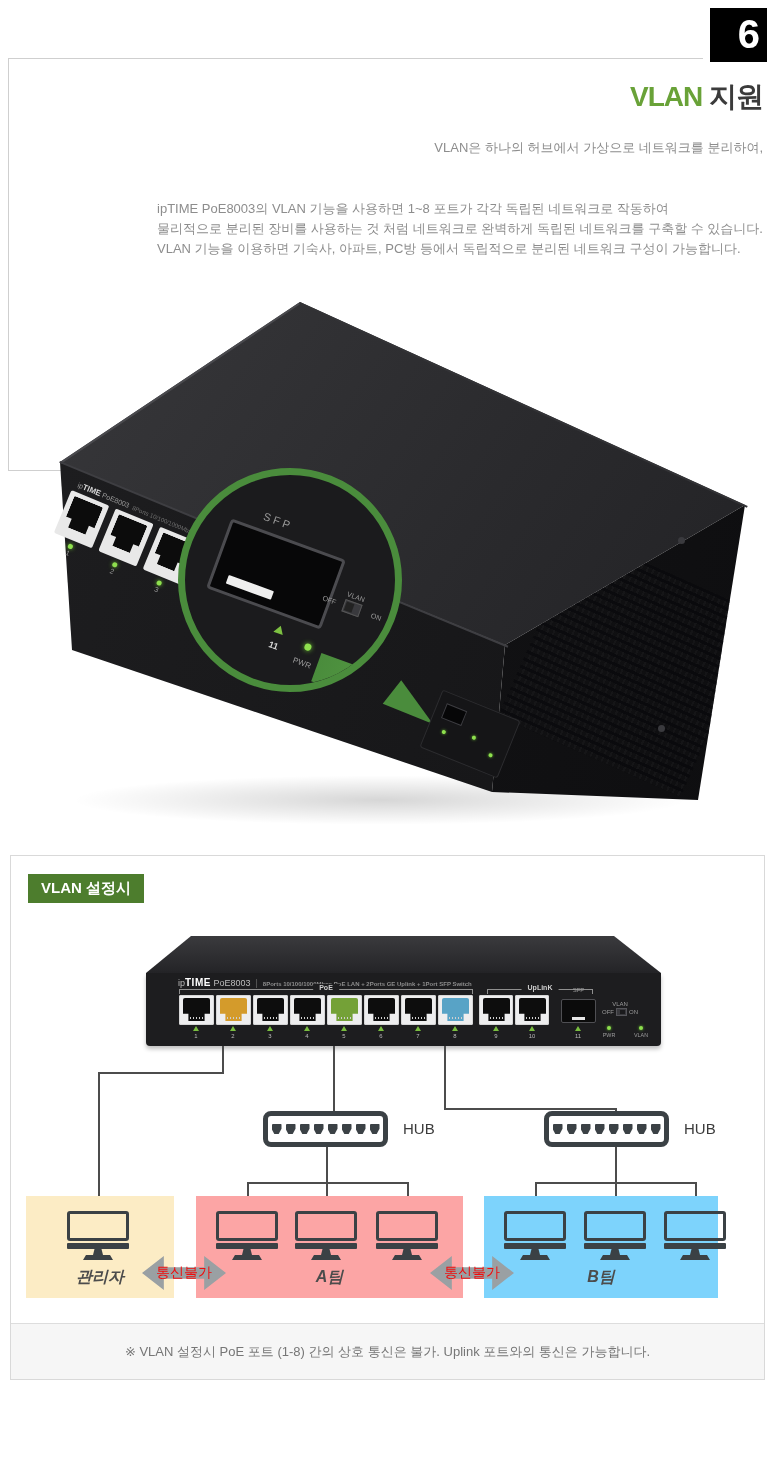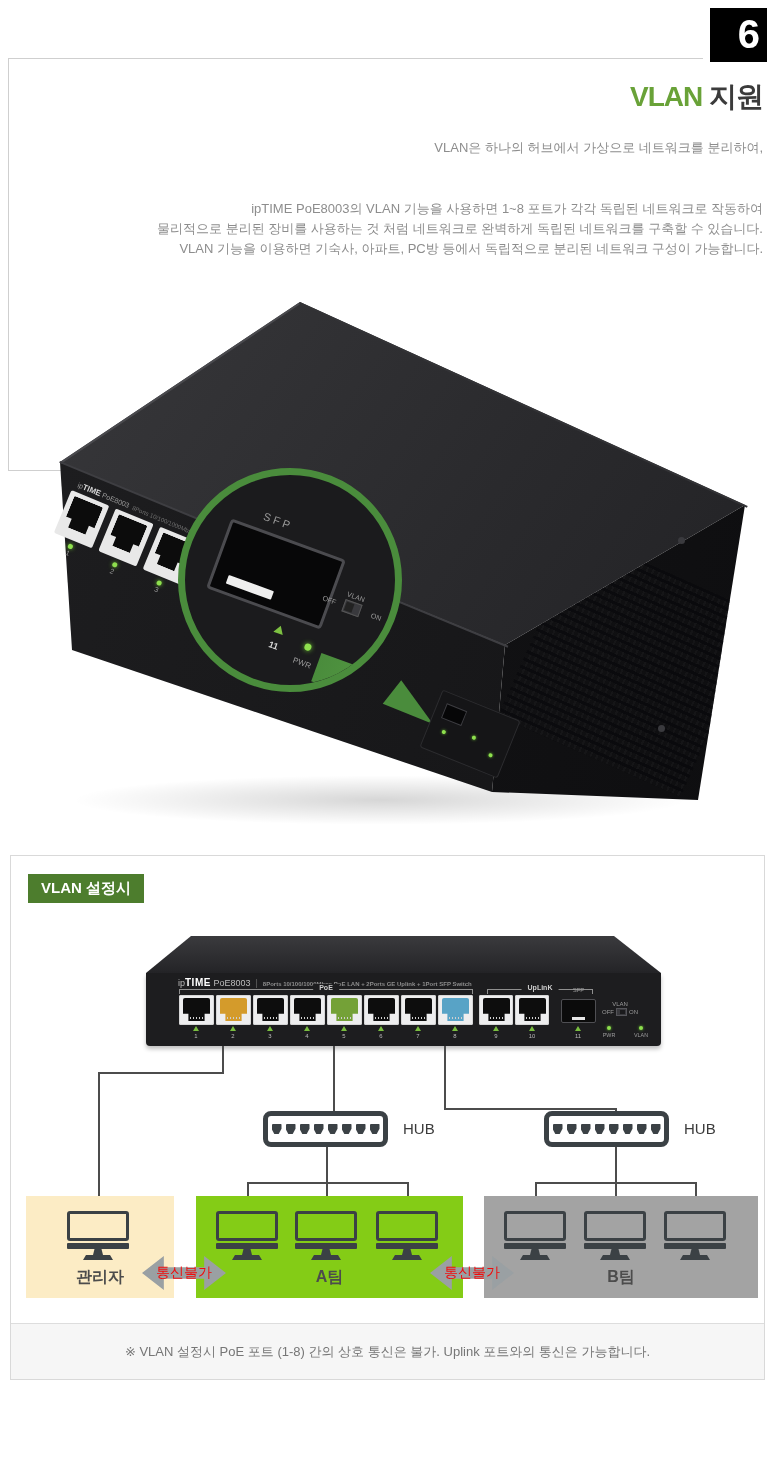--- a/index.html
+++ b/index.html
@@ -10,21 +10,21 @@
   
   .badge6 { position:absolute; left:710px; top:8px; width:57px; height:54px; background:#000;
             color:#fff; font-size:40px; font-weight:bold; text-align:right; line-height:52px; padding-right:7px; }
   .hline-top { position:absolute; left:8px; top:58px; width:695px; height:1px; background:#cfcfcf; }
   .vline-left { position:absolute; left:8px; top:58px; width:1px; height:412px; background:#cfcfcf; }
   .hline-bot { position:absolute; left:8px; top:470px; width:92px; height:1px; background:#cfcfcf; }
   .title { position:absolute; right:12px; top:78px; font-size:28px; font-weight:bold; letter-spacing:-1px; }
   .title .hl { color:#69a238; }
   .title .rest { color:#3b3b3b; }
   .intro { position:absolute; right:12px; top:138px; text-align:right; color:#8d8d8d; font-size:13px; line-height:20px; }
-  .desc  { position:absolute; right:12px; top:199px; text-align:right; color:#8d8d8d; font-size:13px; line-height:20px; }
+  .desc  { position:absolute; right:12px; top:199px; color:#8d8d8d; font-size:13px; line-height:20px; }
 
   
   .photo { position:absolute; left:30px; top:295px; width:715px; height:540px; z-index:2; }
   .face { position:absolute; inset:0; }
   .face.top   { clip-path:polygon(30px 167px, 270px 7px, 715px 210px, 475px 350px);
                 background:linear-gradient(125deg,#38383b 0%,#2a2a2d 55%,#202023 100%); }
   .face.front { clip-path:polygon(30px 167px, 475px 350px, 462px 497px, 42px 355px);
                 background:linear-gradient(110deg,#1e1e20,#141416); }
   .face.right { clip-path:polygon(475px 350px, 715px 210px, 668px 505px, 462px 497px);
                 background:linear-gradient(100deg,#161618,#0e0e10); }
@@ -133,21 +133,21 @@
   .led span { display:block; font-size:6px; color:#9c9c9c; transform:scale(.9); }
 
   .ln { position:absolute; background:#4c4c4c; }
 
   .hub { position:absolute; width:125px; height:36px; background:#fff; border:5px solid #3b4145; border-radius:8px;
          display:flex; align-items:center; justify-content:center; gap:4px; }
   .hub .hp { width:10px; height:10px; background:#3b4145; border-radius:1px;
              clip-path:polygon(0 0,100% 0,100% 48%,72% 100%,28% 100%,0 48%); }
   .hub-label { position:absolute; font-size:15px; color:#3b3b3b; }
 
-  .group { position:absolute; top:340px; height:102px; }
+  .group { position:absolute; top:340px; height:102px;font-style:italic; }
   .group .gname { position:absolute; left:0; right:0; bottom:10px; text-align:center; font-size:16px; font-weight:bold; color:#4c4c4c; }
   .pc { position:absolute; width:62px; top:15px; }
   .pc .scr { height:30px; border:3px solid #3b4145; border-radius:3px; }
   .pc .bar { height:6px; background:#3b4145; margin-top:2px; border-radius:1px; }
   .pc .neck { width:10px; height:6px; background:#3b4145; margin:0 auto; clip-path:polygon(15% 0,85% 0,100% 100%,0 100%); }
   .pc .base { width:30px; height:5px; background:#3b4145; margin:0 auto; clip-path:polygon(10% 0,90% 0,100% 100%,0 100%); }
 
   .blocked { position:absolute; top:400px; width:84px; height:34px; }
   .blocked .arr { position:absolute; inset:0; background:#9aa0a3;
       clip-path:polygon(0 50%,26% 0,26% 33%,74% 33%,74% 0,100% 50%,74% 100%,74% 67%,26% 67%,26% 100%); }
@@ -398,42 +398,42 @@
 
     <div class="group" style="left:15px;width:148px;background:#fcecc5">
       <div class="pc" style="left:41px">
           <div class="scr"></div>
           <div class="bar"></div>
           <div class="neck"></div>
           <div class="base"></div>
         </div>
       <div class="gname">관리자</div>
     </div>
-    <div class="group" style="left:185px;width:267px;background:#84cc16">
+    <div class="group" style="left:185px;width:267px;background:#fca5a5">
       <div class="pc" style="left:20px">
           <div class="scr"></div>
           <div class="bar"></div>
           <div class="neck"></div>
           <div class="base"></div>
         </div>
       <div class="pc" style="left:99px">
           <div class="scr"></div>
           <div class="bar"></div>
           <div class="neck"></div>
           <div class="base"></div>
         </div>
       <div class="pc" style="left:180px">
           <div class="scr"></div>
           <div class="bar"></div>
           <div class="neck"></div>
           <div class="base"></div>
         </div>
       <div class="gname">A팀</div>
     </div>
-    <div class="group" style="left:473px;width:274px;background:#a3a3a3">
+    <div class="group" style="left:473px;width:234px;background:#7dd3fc">
       <div class="pc" style="left:20px">
           <div class="scr"></div>
           <div class="bar"></div>
           <div class="neck"></div>
           <div class="base"></div>
         </div>
       <div class="pc" style="left:100px">
           <div class="scr"></div>
           <div class="bar"></div>
           <div class="neck"></div>

